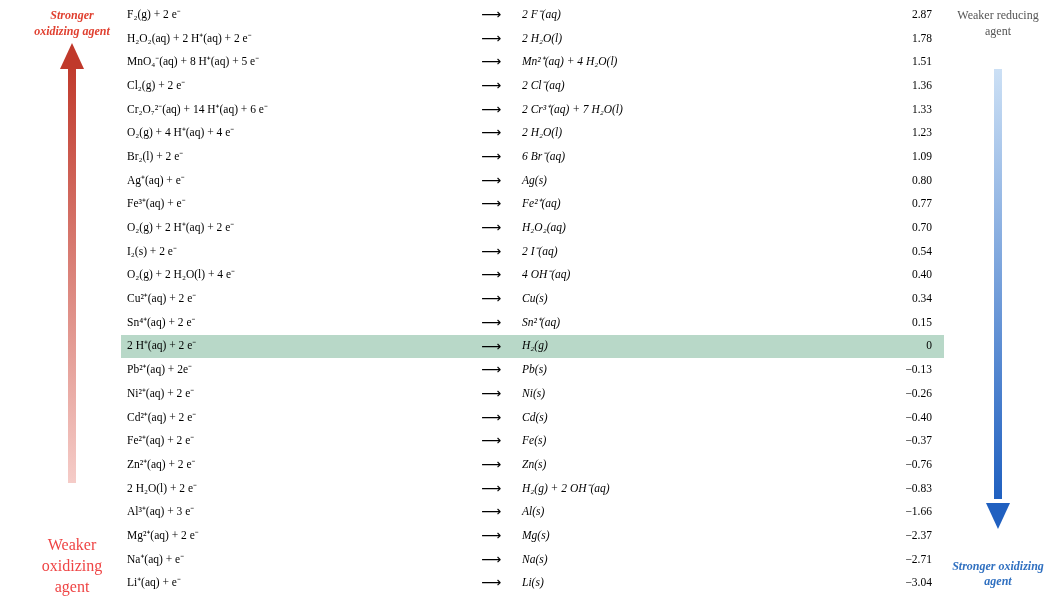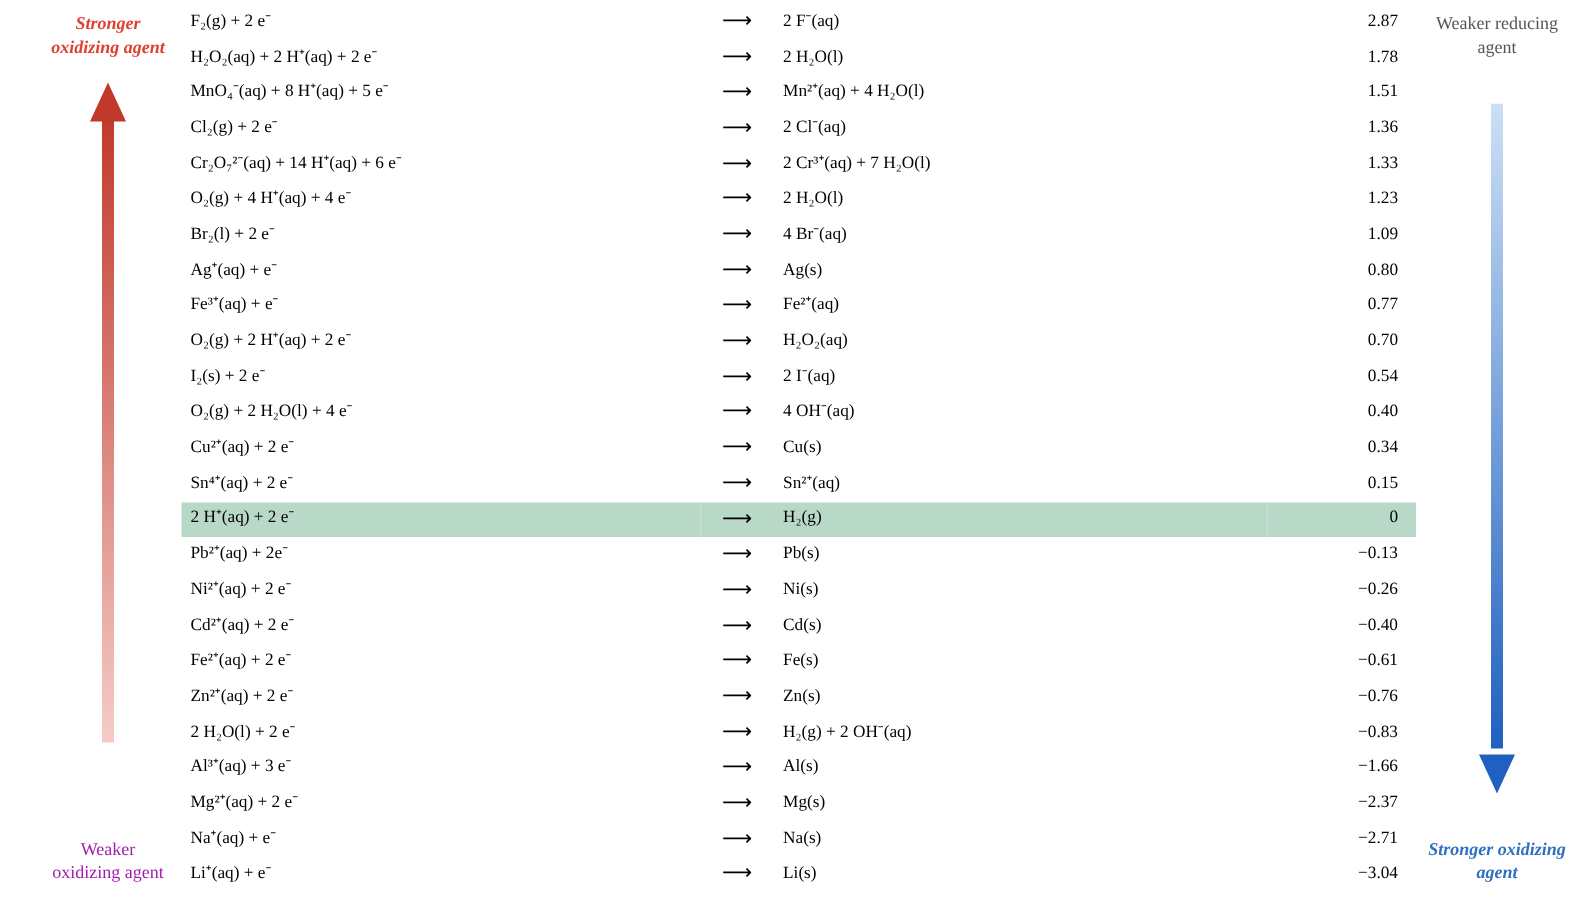--- a/index.html
+++ b/index.html
@@ -33,22 +33,22 @@
     }
     .left-arrow-col .top-label {
       color: #e04030;
       font-weight: bold;
       font-style: italic;
       font-size: 12px;
       text-align: center;
       line-height: 1.3;
     }
     .left-arrow-col .bottom-label {
-      color: #a21caf;
-      font-size: 12px;
+      color: #ef4444;
+      font-size: 16px;
       text-align: center;
       line-height: 1.3;
       margin-top: 28px;
     }
     .arrow-left-container {
       flex: 1;
       display: flex;
       align-items: center;
       justify-content: center;
       padding: 4px 0;
@@ -72,21 +72,21 @@
       width: 100%;
     }
     td {
       padding: 1px 6px;
       white-space: nowrap;
       font-size: 11.5px;
       line-height: 1.55;
     }
     .col-left { width: 42%; }
     .col-arrow { width: 6%; text-align: center; }
-    .col-right { width: 40%; }
+    .col-right { width: 40%; font-style: italic; }
     .col-val { width: 12%; text-align: right; padding-right: 12px; }
 
     .highlight-row td {
       background-color: #b8d8c8;
     }
 
     .arrow-cell {
       font-size: 14px;
     }
 
@@ -184,21 +184,21 @@
           </tr>
           <tr>
             <td class="col-left">O₂(g)  +  4 H⁺(aq)  +  4 e⁻</td>
             <td class="col-arrow arrow-cell">⟶</td>
             <td class="col-right">2 H₂O(l)</td>
             <td class="col-val">1.23</td>
           </tr>
           <tr>
             <td class="col-left">Br₂(l)  +  2 e⁻</td>
             <td class="col-arrow arrow-cell">⟶</td>
-            <td class="col-right">4 Br⁻(aq)</td>
+            <td class="col-right">6 Br⁻(aq)</td>
             <td class="col-val">1.09</td>
           </tr>
           <tr>
             <td class="col-left">Ag⁺(aq)  +  e⁻</td>
             <td class="col-arrow arrow-cell">⟶</td>
             <td class="col-right">Ag(s)</td>
             <td class="col-val">0.80</td>
           </tr>
           <tr>
             <td class="col-left">Fe³⁺(aq)  +  e⁻</td>
@@ -257,21 +257,21 @@
           <tr>
             <td class="col-left">Cd²⁺(aq)  +  2 e⁻</td>
             <td class="col-arrow arrow-cell">⟶</td>
             <td class="col-right">Cd(s)</td>
             <td class="col-val">−0.40</td>
           </tr>
           <tr>
             <td class="col-left">Fe²⁺(aq)  +  2 e⁻</td>
             <td class="col-arrow arrow-cell">⟶</td>
             <td class="col-right">Fe(s)</td>
-            <td class="col-val">−0.61</td>
+            <td class="col-val">−0.37</td>
           </tr>
           <tr>
             <td class="col-left">Zn²⁺(aq)  +  2 e⁻</td>
             <td class="col-arrow arrow-cell">⟶</td>
             <td class="col-right">Zn(s)</td>
             <td class="col-val">−0.76</td>
           </tr>
           <tr>
             <td class="col-left">2 H₂O(l)  +  2 e⁻</td>
             <td class="col-arrow arrow-cell">⟶</td>

